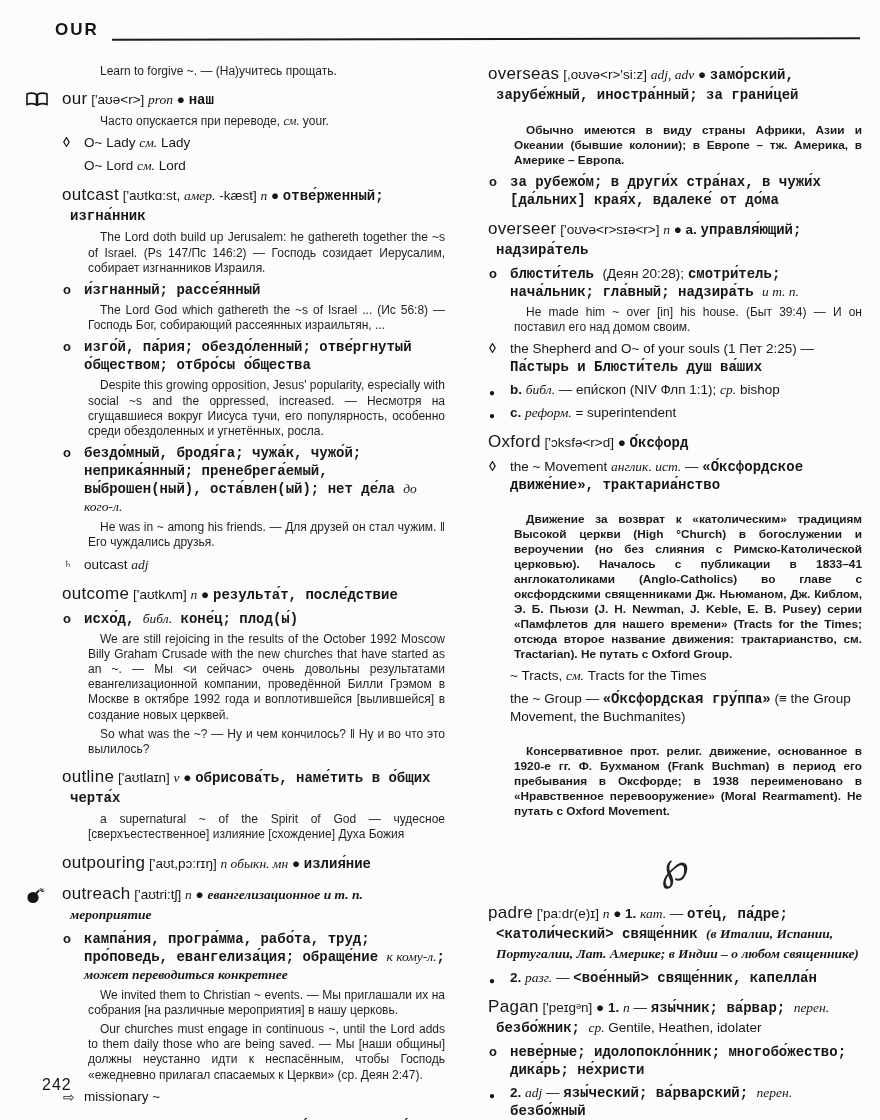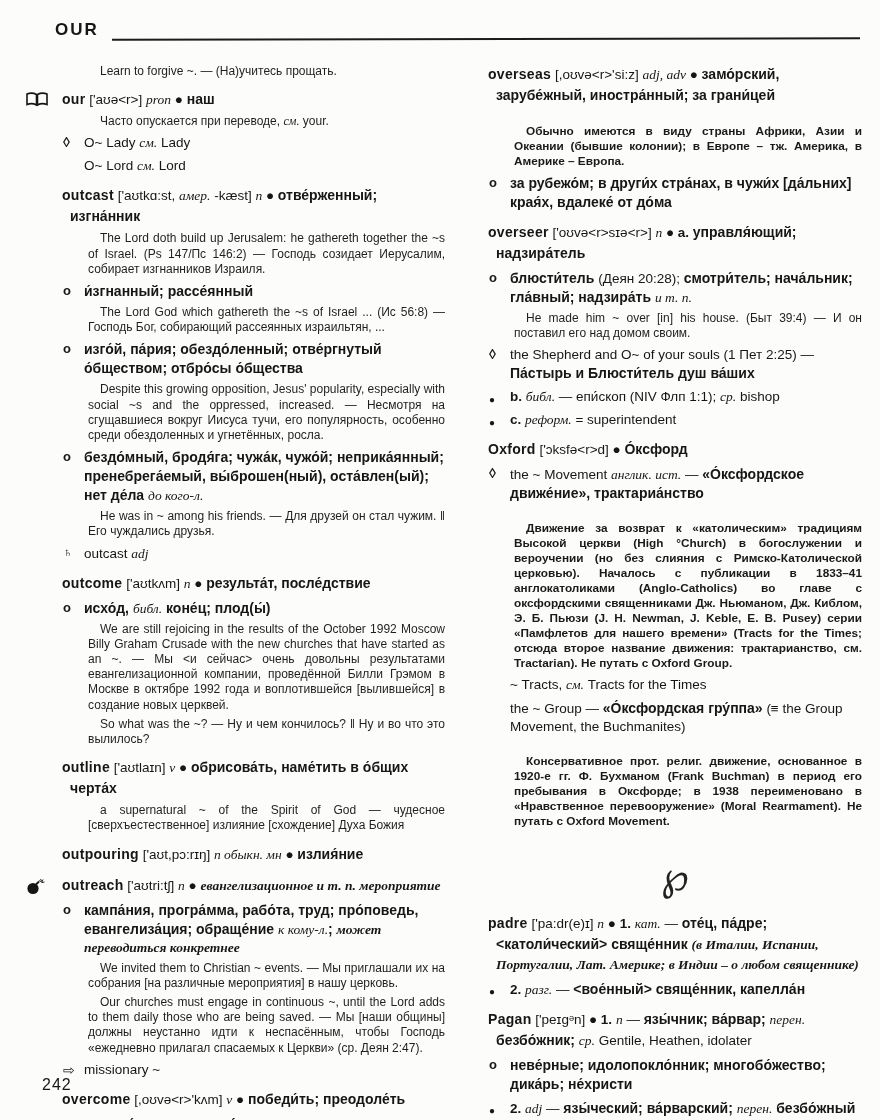--- a/index.html
+++ b/index.html
@@ -15,24 +15,24 @@
   .sub{padding-left:22px;font-size:13.5px;line-height:18px;margin-top:5px;}
   .ex{margin-left:26px;text-indent:12px;text-align:justify;font-size:12px;line-height:15.2px;color:#1f1f1f;margin-top:4px;}
   .note{margin-left:26px;text-indent:12px;text-align:justify;font-size:11.8px;line-height:15px;font-weight:bold;color:#1a1a1a;margin-top:18px;}
   .section{text-align:center;margin:24px 0 14px;font-family:"DejaVu Serif","DejaVu Sans",serif;font-size:40px;line-height:46px;color:#222;}
   .mk{position:absolute;left:1px;top:0;font-weight:bold;}
   .mk-o{font-size:13px;}
   .mk-di{font-size:14px;top:-1px;}
   .mk-bu{font-size:10px;top:3px;}
   .mk-ar{font-size:14px;font-weight:normal;}
   .mk-de{font-size:13px;top:-1px;}
-  .run.h{font-weight:bold;font-size:14px;letter-spacing:.3px;}
+  .run.h{font-weight:normal;font-size:17px;letter-spacing:.3px;}
   .run.b{font-weight:bold;}
   .run.i{font-family:"Liberation Serif",serif;font-style:italic;}
-  .run.ru{font-family:Liberation Sans, sans-serif;font-weight:bold;font-size:14px;}
+  .run.ru{font-family:Liberation Mono, monospace;font-weight:bold;font-size:14px;}
   .run.rui{font-family:"Liberation Serif",serif;font-weight:bold;font-style:italic;font-size:13.5px;}
   .run.rr{font-family:Liberation Sans, sans-serif;font-size:13.5px;}
   .run.en{font-weight:normal;}
   .eicon{position:absolute;left:-28px;top:3px;}
   .pgnum{position:absolute;left:42px;top:1076px;font-size:16px;letter-spacing:1px;}
   .ftr-right{position:absolute;right:20px;top:1132px;font-family:"Liberation Serif",serif;font-weight:bold;font-size:15px;letter-spacing:-0.2px;}
 </style>
 </head>
 <body>
 

